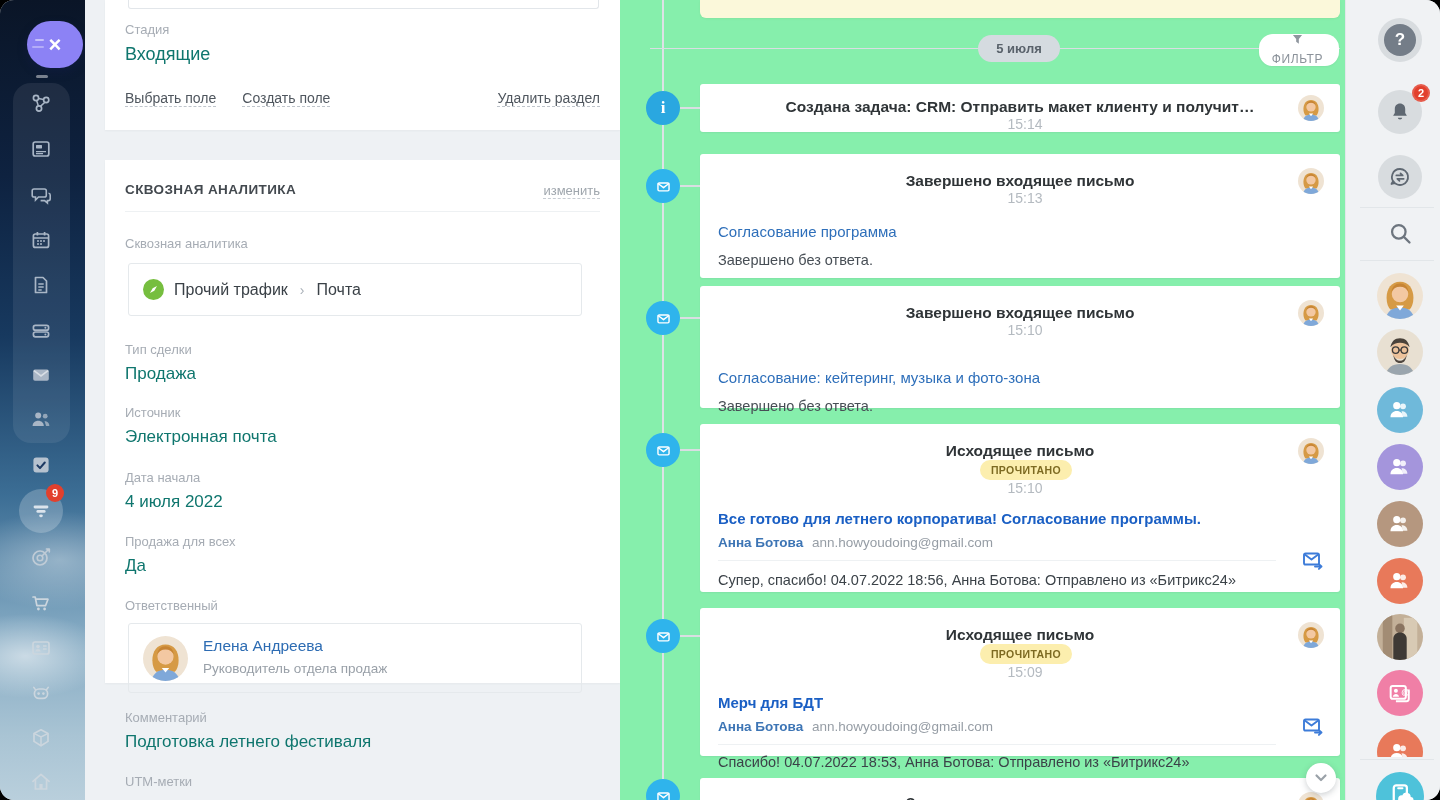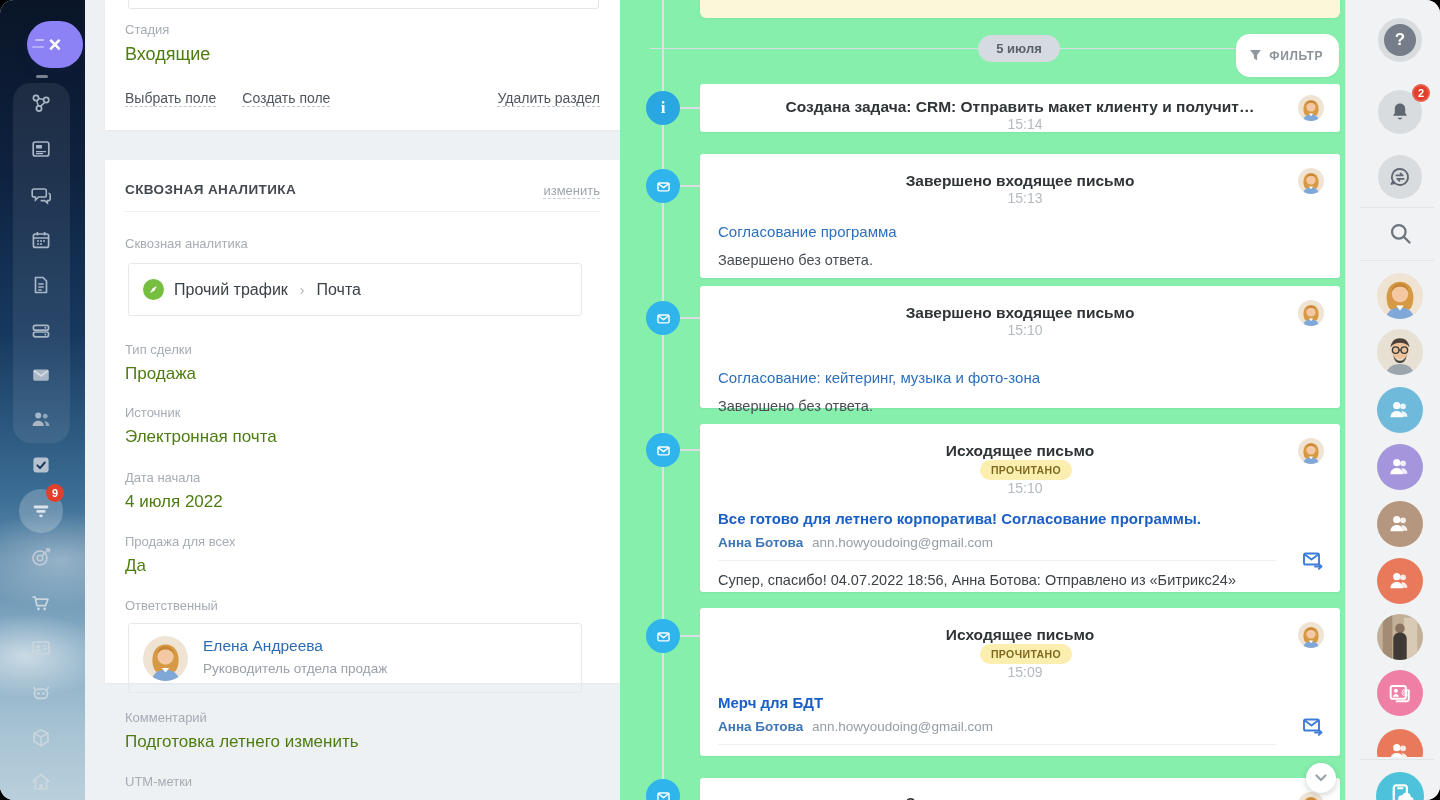--- a/index.html
+++ b/index.html
@@ -31,21 +31,21 @@
   .lnav .badge-red { left:46px; top:484px; border:none; }
 
   
   .detail-col { position:absolute; left:85px; top:0; width:535px; height:800px; background:#eef1f4; }
   .dcard { position:absolute; left:20px; width:515px; background:#fff; box-shadow:0 1px 2px rgba(60,70,80,.05); }
   .dcard-a { top:0; height:130px; }
   .dcard-b { top:160px; height:523px;text-align:center; }
   .input-remnant { position:absolute; left:23px; right:21px; top:-1px; height:10px; background:#fff;
     border:1px solid #e2e6ea; border-top:none; border-radius:0 0 3px 3px; }
   .flabel { position:absolute; left:20px; font-size:13px; color:#a6acb4; }
-  .fvalue { position:absolute; left:20px; font-size:17px; color:#4d7c0f; }
+  .fvalue { position:absolute; left:20px; font-size:17px; color:#0f766e; }
   .dashed-link { font-size:14px; color:#4f565e; border-bottom:1px dashed #bfc5cc; cursor:pointer; }
   .links-row { position:absolute; left:20px; right:20px; top:90px; display:flex; gap:26px; }
   .links-row .spacer { flex:1; }
   .sect-head { position:absolute; left:20px; top:22px; font-size:13.5px; font-weight:700; letter-spacing:.4px; color:#43494f; }
   .edit-link { position:absolute; right:20px; top:23px; font-size:13px; color:#9fa6ad; border-bottom:1px dashed #c8cdd3; cursor:pointer; }
   .sect-div { position:absolute; left:20px; right:20px; top:51px; height:1px; background:#eef1f3; }
   .ana-box { position:absolute; left:23px; top:103px; width:454px; height:53px; border:1px solid #e5e9ec; border-radius:3px;
     display:flex; align-items:center; padding-left:14px; gap:10px; }
   .ana-box .src { font-size:16px; color:#3a4147; }
   .ana-box .chev { font-size:14px; color:#a9b0b8; padding:0 2px; }
@@ -57,23 +57,23 @@
   .resp-role { position:absolute; left:74px; top:37px; font-size:13.5px; color:#99a0a8; }
 
   
   .timeline { position:absolute; left:620px; top:0; width:725px; height:800px; background:#86efac; }
   .tl-vline { position:absolute; left:42px; top:0; width:2px; height:800px; background:#dde2e6; }
   .note-bar { position:absolute; left:80px; top:0; width:640px; height:18px; background:#fbf8da; border-radius:0 0 6px 6px;
     box-shadow:0 1px 2px rgba(120,110,40,.08); }
   .date-line { position:absolute; left:30px; right:5px; top:48px; height:1px; background:#d9dee3; }
   .date-pill { position:absolute; left:358px; top:35px; width:82px; height:27px; background:#d5dbe0; border-radius:14px;
     display:flex; align-items:center; justify-content:center; font-size:13px; font-weight:700; color:#59626b; }
-  .filter-btn { position:absolute; right:6px; top:34px; height:43px; padding:0 16px 0 13px; background:#fff; border-radius:14px;
-    display:flex; align-items:center; gap:7px; font-size:12px; font-weight:700; letter-spacing:.6px; color:#8b929a;
-    cursor:pointer; box-shadow:0 1px 2px rgba(60,70,80,.06); }
+  .filter-btn { position:absolute; right:6px; top:34px; height:32px; padding:0 16px 0 13px; background:#fff; border-radius:14px;
+    display:flex; align-items:center; gap:7px; font-size:12px; font-weight:400; letter-spacing:.6px; color:#8b929a;
+    cursor:pointer; box-shadow:0 1px 2px rgba(60,70,80,.06);flex-direction:column; }
   .tcard { position:absolute; left:80px; width:640px; background:#fff; border-radius:3px; box-shadow:0 1px 2px rgba(60,70,80,.07); }
   .tl-icon { position:absolute; left:26px; width:34px; height:34px; border-radius:50%; background:#2fb4ec;
     display:flex; align-items:center; justify-content:center; color:#fff; z-index:2; }
   .tl-icon.info { background:#2aa7e0; font-size:17px; font-weight:700; font-family:"Liberation Serif", serif; }
   .tl-icon svg { width:19px; height:19px; }
   .tl-stub { position:absolute; left:43px; width:37px; height:2px; background:#d9dee2; z-index:1; }
   .t-head { display:flex; align-items:center;flex-direction:column; }
   .t-title { font-size:15.5px; font-weight:700; color:#2f3437; white-space:nowrap; overflow:hidden; max-width:500px; }
   .t-time { font-size:14px; color:#b4bac0; margin-left:10px; flex:none; }
   .t-badge { margin-left:12px; background:#fceeae; color:#7d6a22; font-size:10.5px; font-weight:700; letter-spacing:.4px;
@@ -418,21 +418,21 @@
         <span class="resp-av">
             <svg class="avatar-img" viewBox="0 0 48 48">
               <use href="#sym-av-woman"></use>
             </svg>
           </span>
         <span class="resp-name">Елена Андреева</span>
         <span class="resp-role">Руководитель отдела продаж</span>
       </div>
 
       <div class="flabel" style="top:550px">Комментарий</div>
-      <div class="fvalue" style="top:572px">Подготовка летнего изменить</div>
+      <div class="fvalue" style="top:572px">Подготовка летнего фестиваля</div>
 
       <div class="flabel" style="top:614px">UTM-метки</div>
       <div class="fvalue" style="top:636px">отсутствуют</div>
     </div>
   </section>
 
   <section class="timeline">
     <div class="tl-vline"></div>
     <div class="note-bar"></div>
 
@@ -541,20 +541,21 @@
         <span class="t-title">Исходящее письмо</span>
         <span class="t-badge">ПРОЧИТАНО</span>
         <span class="t-time">15:09</span>
       </div>
       <div class="t-subject bold" style="margin-top:14px">Мерч для БДТ</div>
       <div class="t-sender" style="margin-top:8px">
         <span class="nm">Анна Ботова</span>
         <span class="em">ann.howyoudoing@gmail.com</span>
       </div>
       <div class="t-div" style="margin-top:10px"></div>
+      <div class="t-body" style="margin-top:4px">Спасибо! 04.07.2022 18:53, Анна Ботова: Отправлено из «Битрикс24»</div>
       <span class="card-av">
           <svg class="avatar-img" viewBox="0 0 48 48">
             <use href="#sym-av-woman"></use>
           </svg>
         </span>
       <span class="fwd-ico" style="bottom:18px"><svg>
             <use href="#sym-envelope-fwd"></use>
           </svg></span>
     </div>
 

